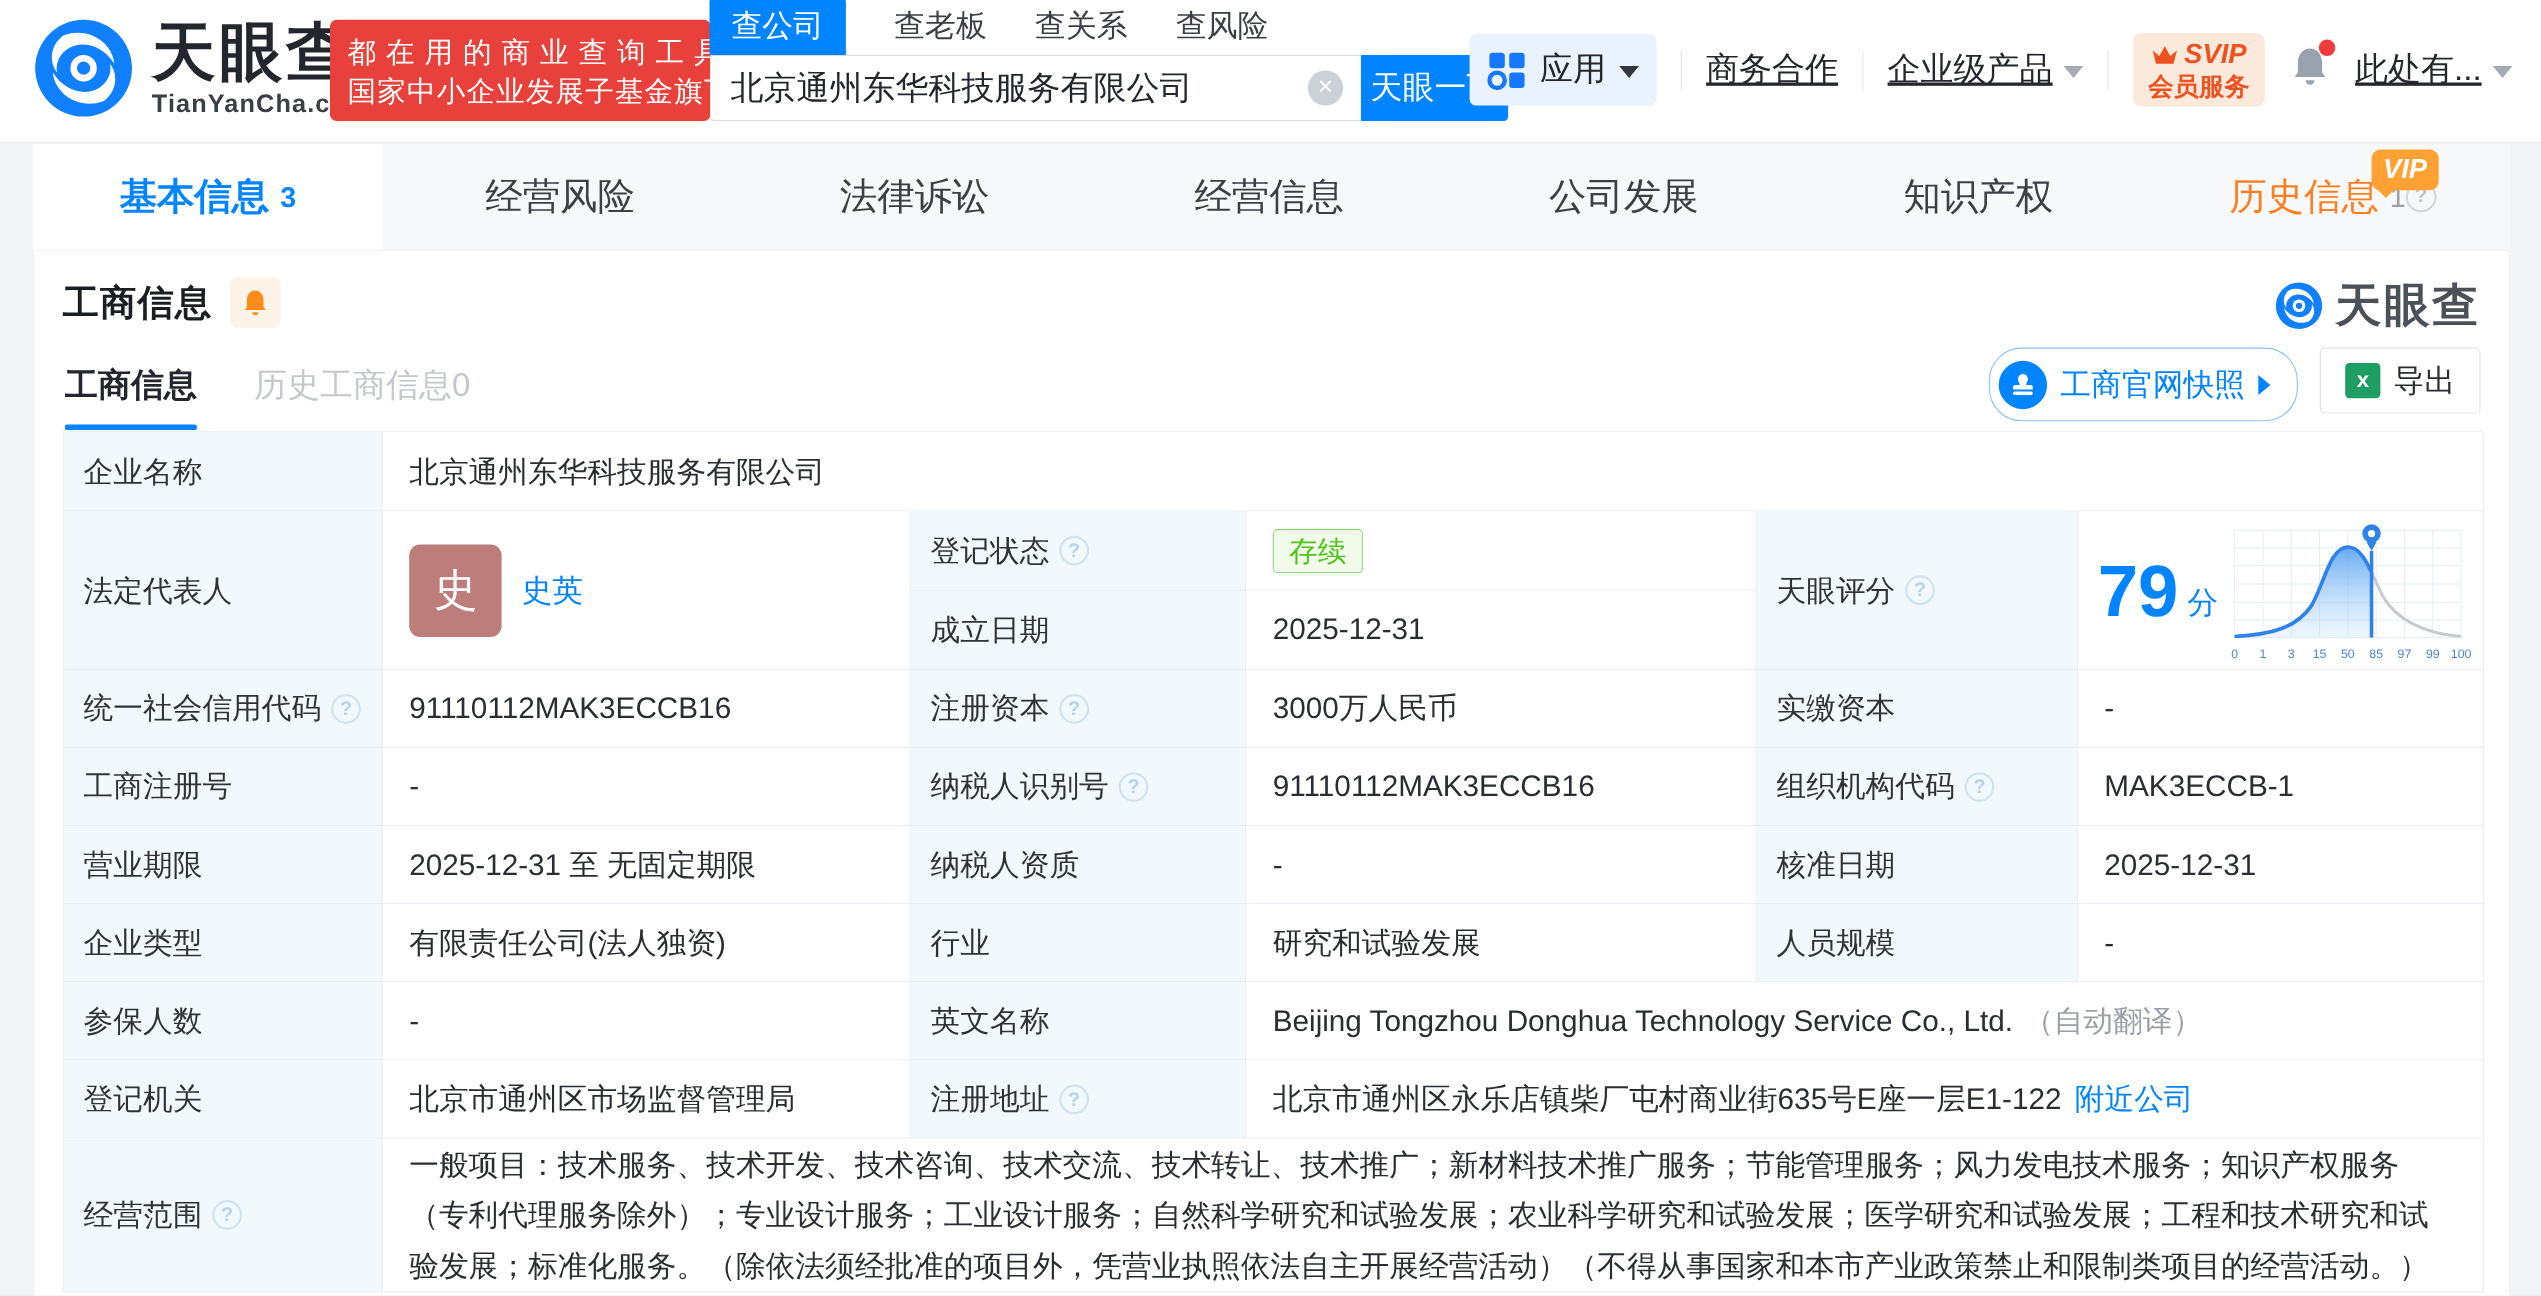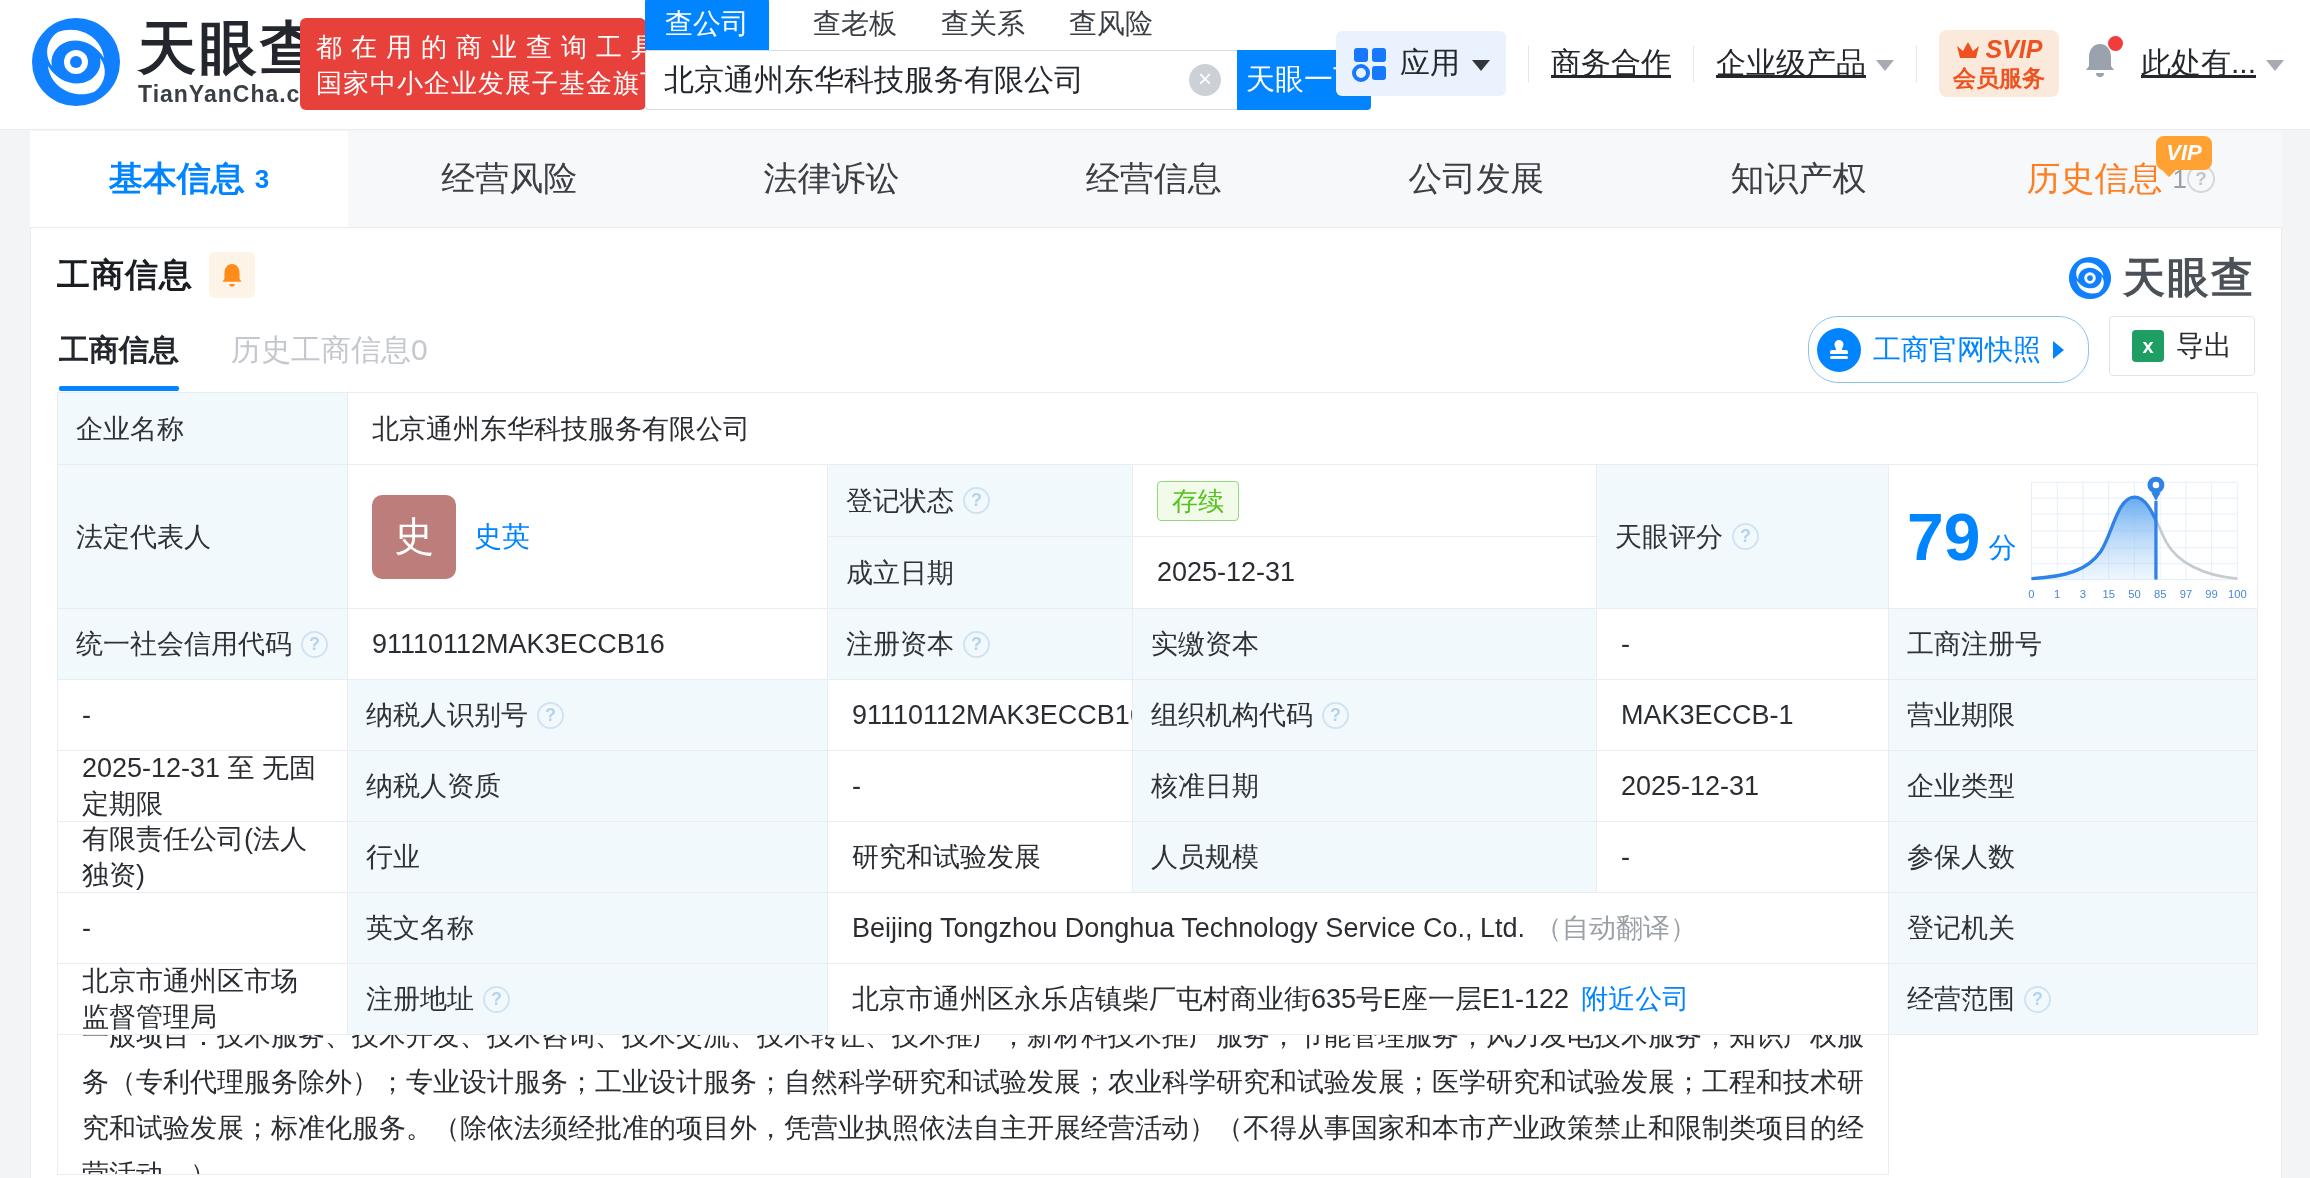--- a/index.html
+++ b/index.html
@@ -40,21 +40,21 @@
   .red-dot { position:absolute; top:-4px; right:-4px; width:15px; height:15px; background:#f23c3c; border-radius:50%; }
 
   
   .tabbar { position:absolute; top:131px; left:30px; width:2252px; height:97px; background:#f7f8fa; border-bottom:1px solid #ececec; display:flex; }
   .tab { flex:1; display:flex; align-items:center; justify-content:center; font-size:34px; color:#3c4045; cursor:pointer; position:relative; }
   .tab.active { flex:0 0 318px; background:#fff; color:#0084ff; font-weight:bold; }
   .tab .count { font-size:26px; margin-left:10px; }
   .tab.history { color:#ff7e20; }
   .tab.history .count { color:#9aa0a6; }
   .qicon { width:28px; height:28px; border:2px solid #d4d8dd; border-radius:50%; color:#c0c4cb; font-size:19px; font-weight:bold; display:inline-flex; align-items:center; justify-content:center; }
-  .viptag { position:absolute; top:5px; left:61%; background:#ffa233; color:#fff; font-size:22px; font-style:italic; font-weight:bold; padding:4px 10px; border-radius:8px; }
+  .viptag { position:absolute; top:5px; left:61%; background:#ffa233; color:#fff; font-size:25px; font-style:italic; font-weight:bold; padding:4px 10px; border-radius:8px; }
   .viptag::after { content:""; position:absolute; left:4px; bottom:-7px; width:0; height:0; border-left:9px solid transparent; border-right:9px solid transparent; border-top:9px solid #ffa233; }
 
   
   .content { position:absolute; top:228px; left:30px; width:2252px; height:950px; background:#fff; border-left:1px solid #ededed; border-right:1px solid #ededed; }
   .sec-head { position:absolute; top:24px; left:26px; display:flex; align-items:center; gap:16px; }
   .sec-title { font-size:33px; font-weight:bold; color:#1a1d21; letter-spacing:1px; }
   .bell-badge { width:46px; height:46px; background:#fdf3e6; border-radius:6px; display:flex; align-items:center; justify-content:center; cursor:pointer; }
   .watermark { position:absolute; top:22px; right:26px; display:flex; align-items:center; gap:10px; }
   .watermark-text { font-size:42px; font-weight:bold; color:#4c5158; letter-spacing:2px; }
 
@@ -322,20 +322,21 @@
 
       <div class="c lbl">
         <span>统一社会信用代码</span>
         <span class="q">?</span>
       </div>
       <div class="c">91110112MAK3ECCB16</div>
       <div class="c lbl">
         <span>注册资本</span>
         <span class="q">?</span>
       </div>
+      <div class="c">3000万人民币</div>
       <div class="c lbl">实缴资本</div>
       <div class="c">-</div>
 
       <div class="c lbl">工商注册号</div>
       <div class="c">-</div>
       <div class="c lbl">
         <span>纳税人识别号</span>
         <span class="q">?</span>
       </div>
       <div class="c">91110112MAK3ECCB16</div>

